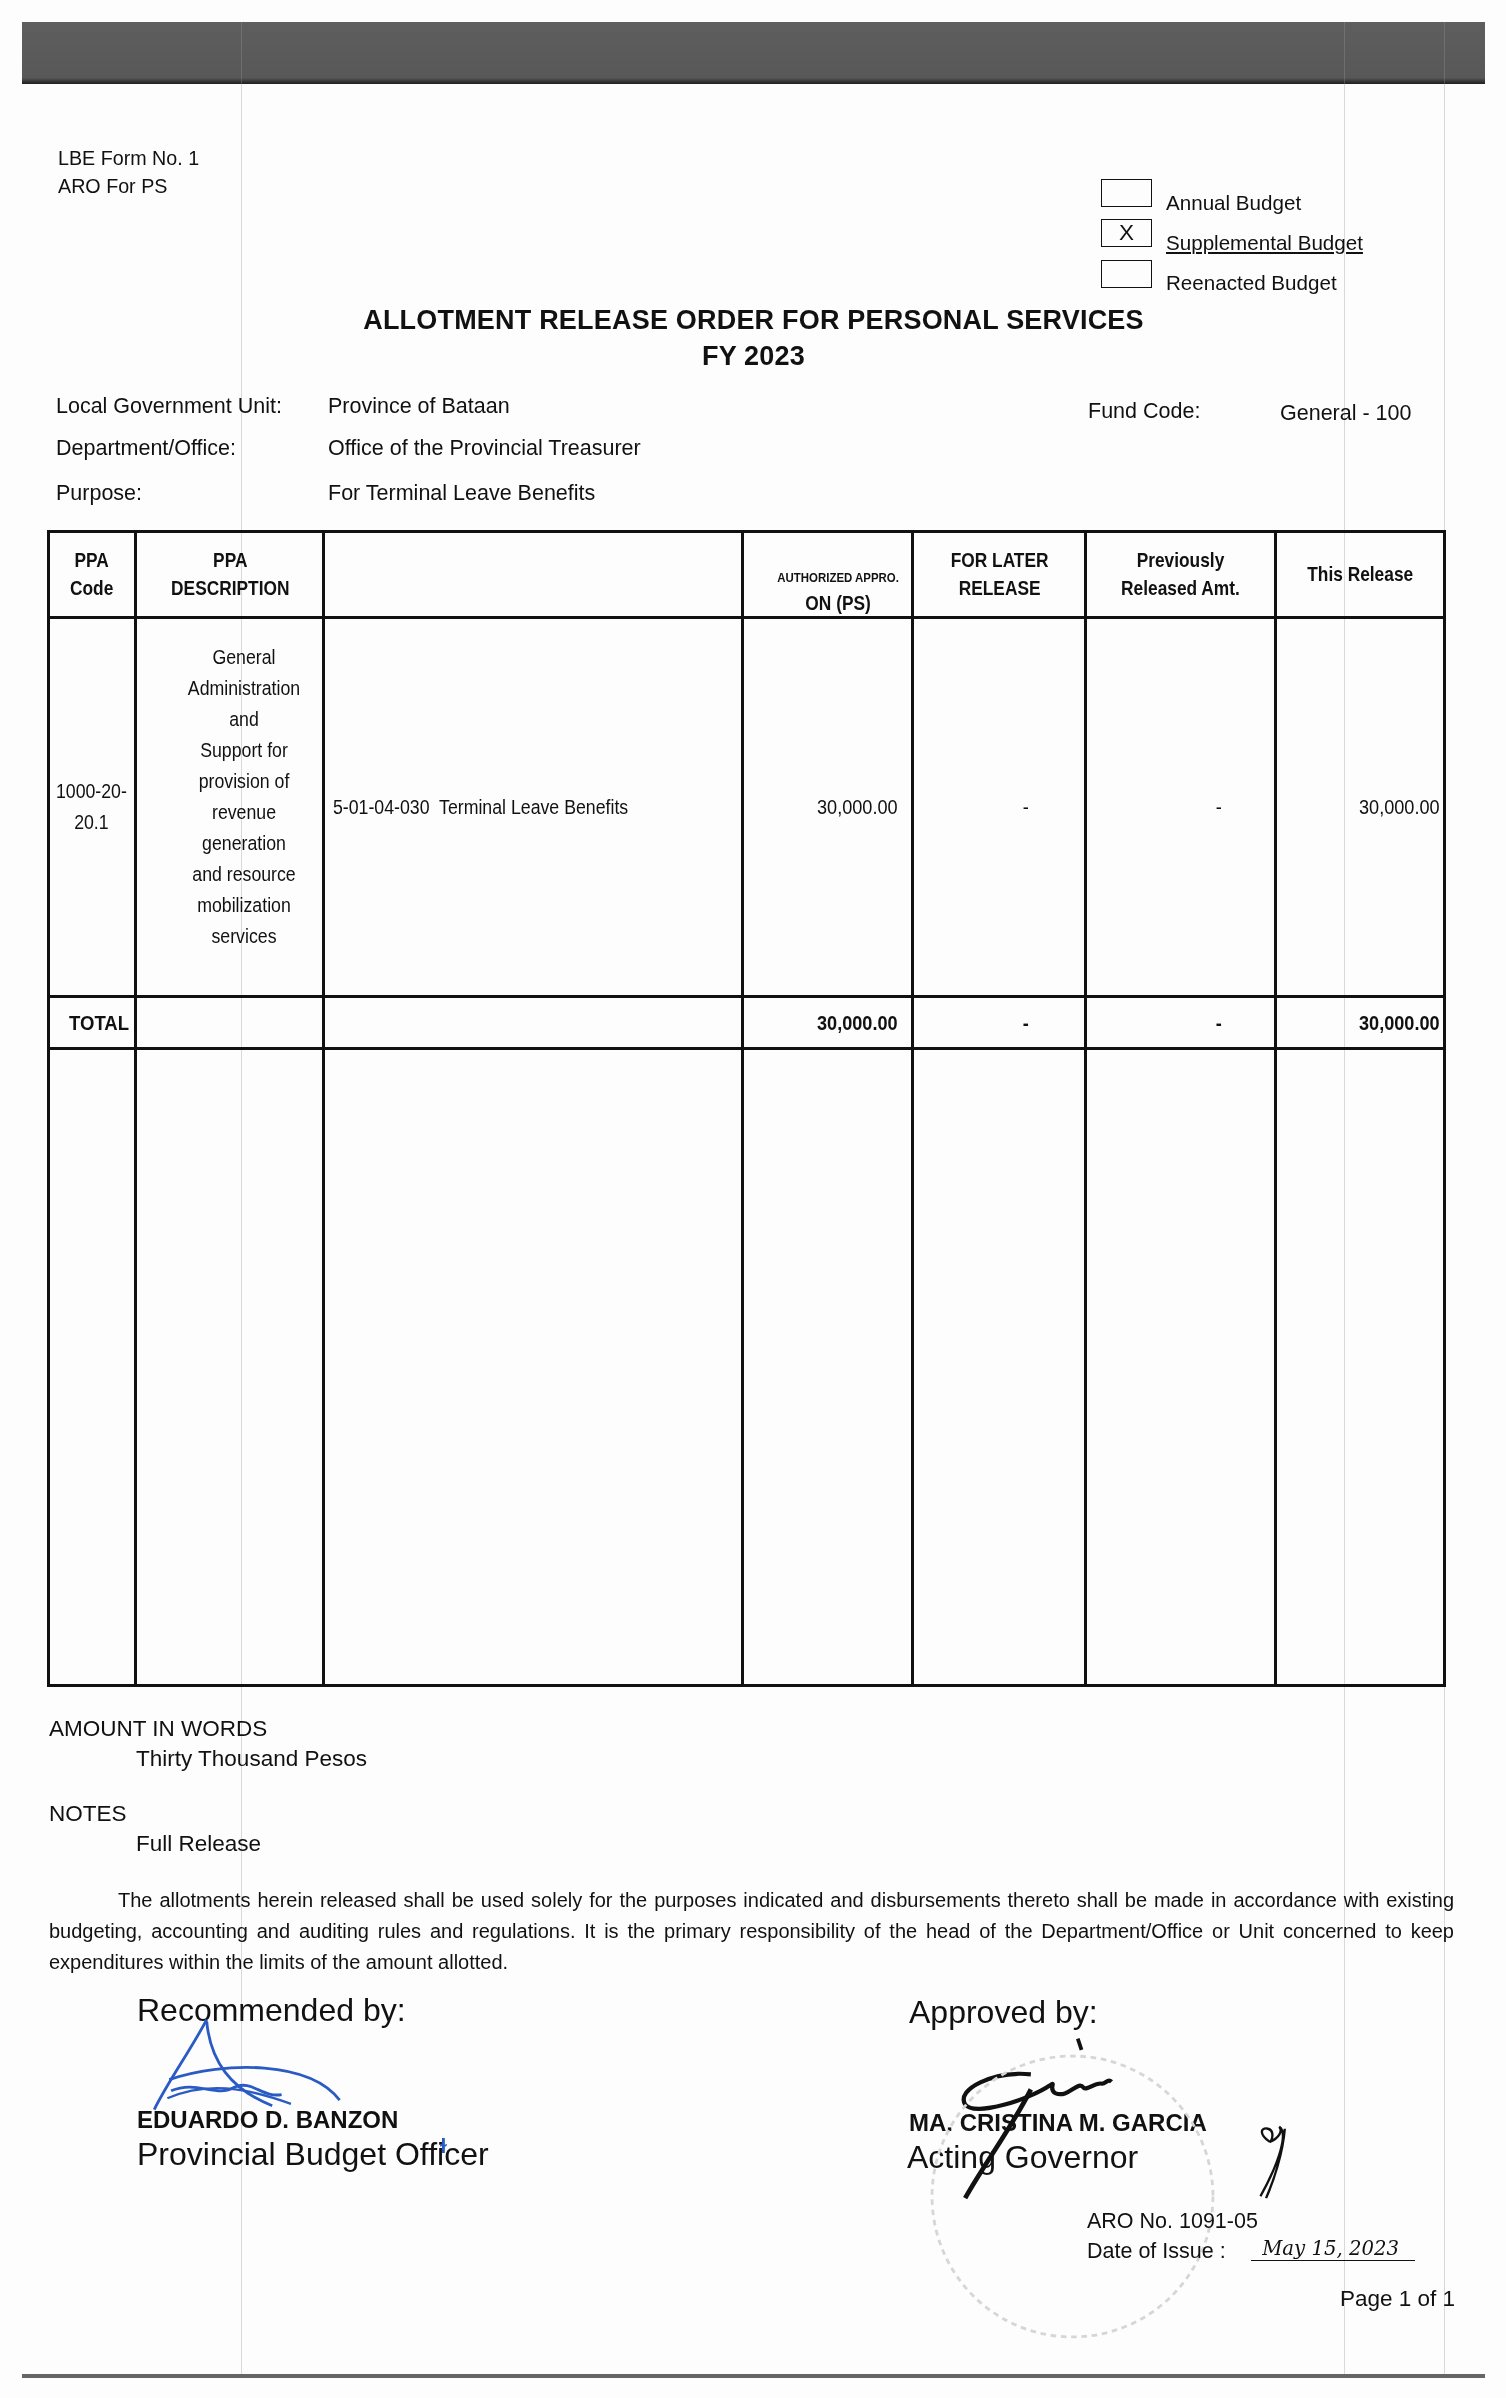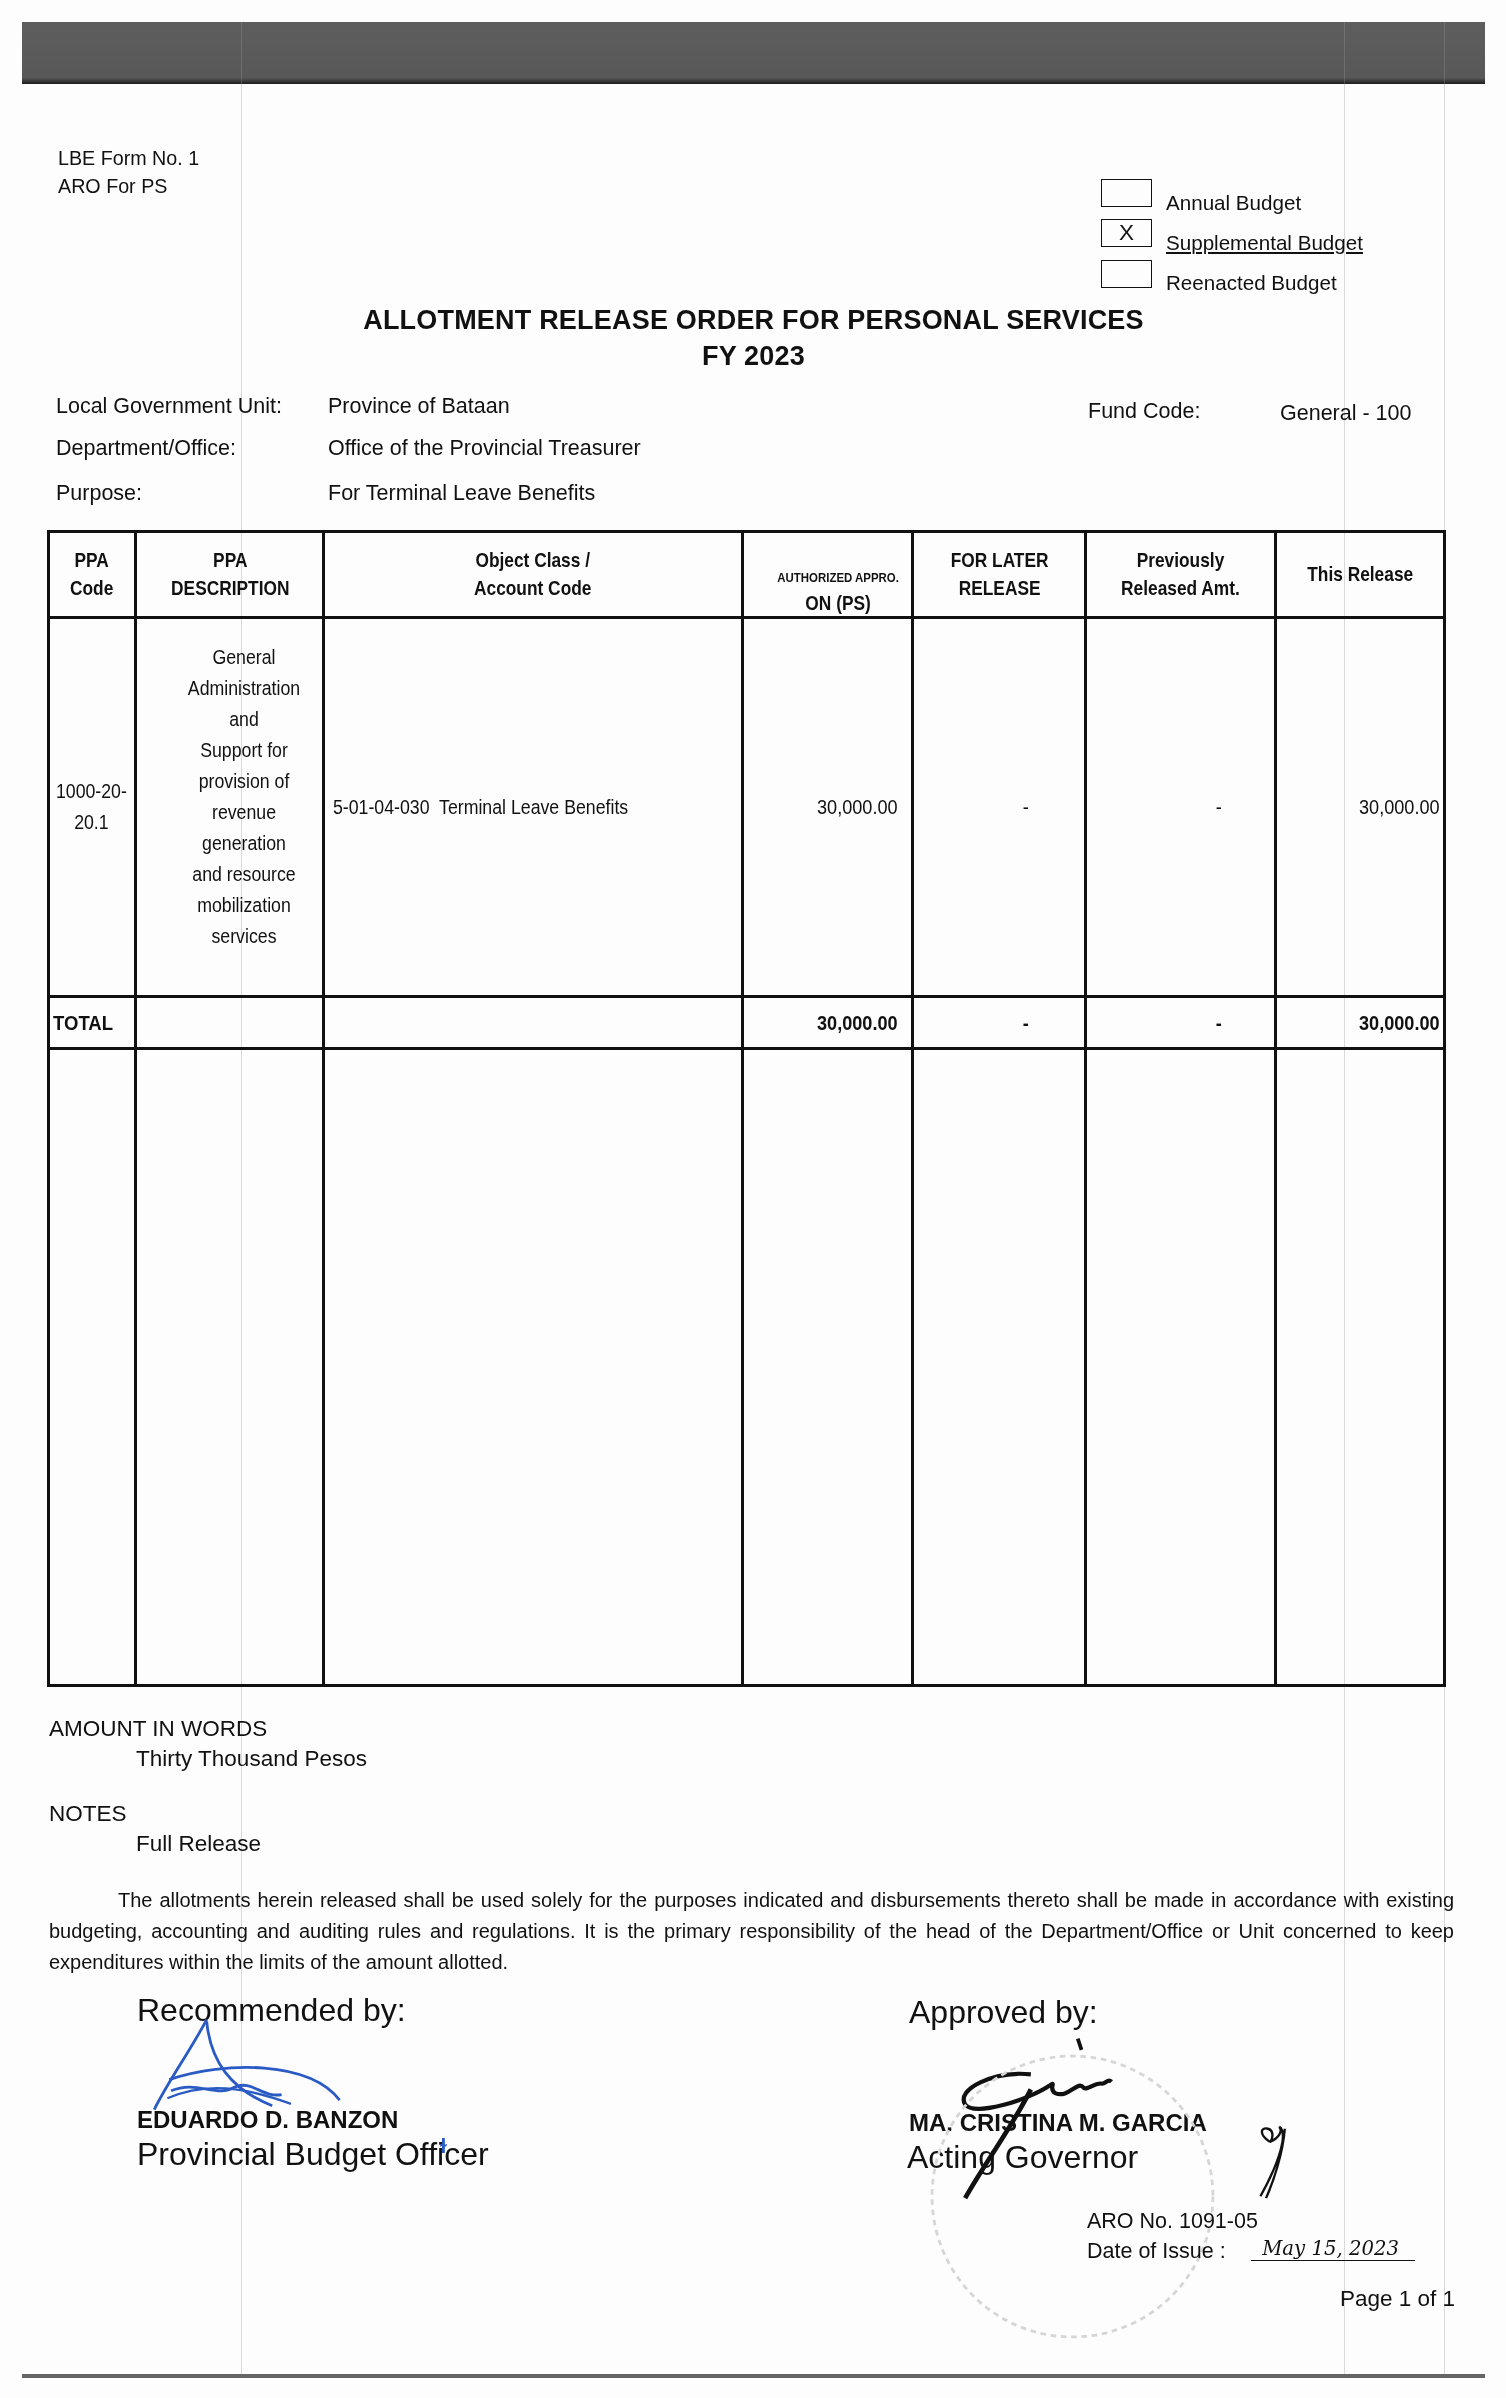--- a/index.html
+++ b/index.html
@@ -94,26 +94,20 @@
         <div>PPA</div>
         <div>Code</div>
       </div>
   </div>
   <div class="cell" style="left:90px; top:2.8px; width:186px; height:83px;">
     <div class="hdr">
         <div>PPA</div>
         <div>DESCRIPTION</div>
       </div>
   </div>
-  <div class="cell" style="left:278px; top:2.8px; width:416px; height:83px;">
-    <div class="hdr">
-        <div>Object Class /</div>
-        <div>Account Code</div>
-      </div>
-  </div>
   <div class="cell" style="left:697px; top:21px; width:188px; height:83px;">
     <div class="hdr">
         <span class="hdr-small">AUTHORIZED APPRO.</span>
         <div>ON (PS)</div>
       </div>
   </div>
   <div class="cell" style="left:867px; top:2.8px; width:171px; height:83px;">
     <div class="hdr">
         <div>FOR LATER</div>
         <div>RELEASE</div>
@@ -156,21 +150,21 @@
   <div class="cell num" style="left:867px; top:89px; width:171px; height:376px; padding-right:56px;">
     <span>-</span>
   </div>
   <div class="cell num" style="left:1040px; top:89px; width:187px; height:376px; padding-right:52px;">
     <span>-</span>
   </div>
   <div class="cell num" style="left:1230px; top:89px; width:166px; height:376px; padding-right:3.7px;">
     <span>30,000.00</span>
   </div>
 
-  <div class="cell bold" style="left:2.8px; top:468px; width:84px; height:50px; justify-content:flex-start; padding-left:3px; font-size:20.6px;">
+  <div class="cell bold" style="left:2.8px; top:468px; width:84px; height:50px; justify-content:flex-start; padding-left:19px; font-size:20.6px;">
     <span style="display:inline-block; transform:scaleX(0.9); transform-origin:left;">TOTAL</span>
   </div>
   <div class="cell num bold" style="left:697px; top:468px; width:167px; height:50px;">
     <span>30,000.00</span>
   </div>
   <div class="cell num bold" style="left:867px; top:468px; width:171px; height:50px; padding-right:56px;">
     <span>-</span>
   </div>
   <div class="cell num bold" style="left:1040px; top:468px; width:187px; height:50px; padding-right:52px;">
     <span>-</span>

